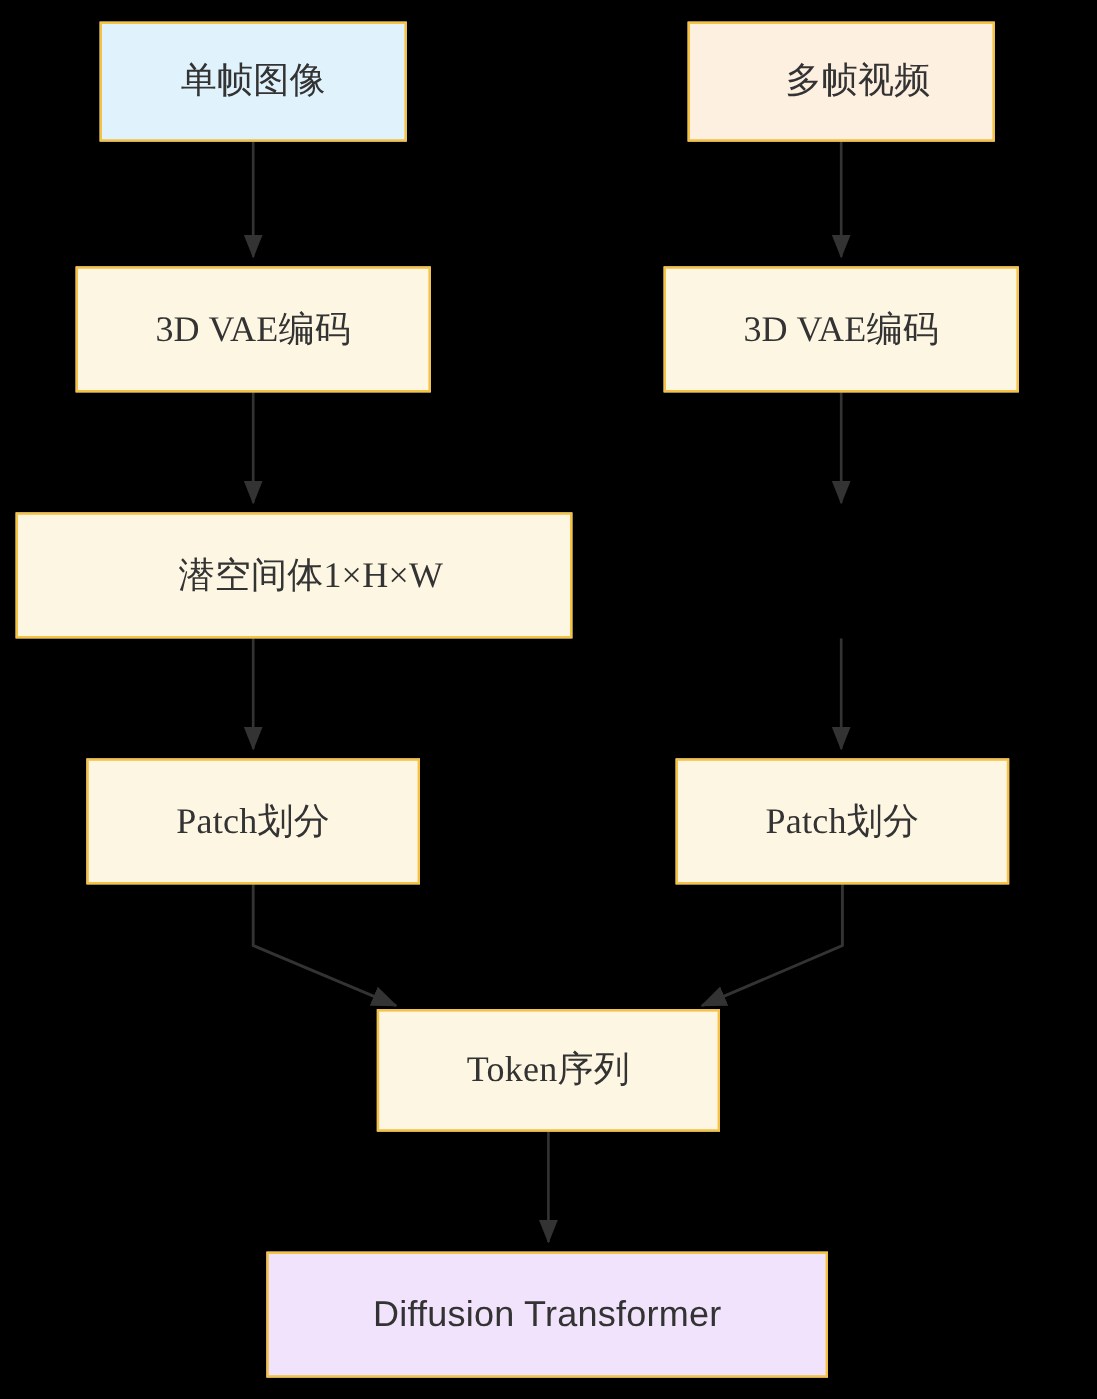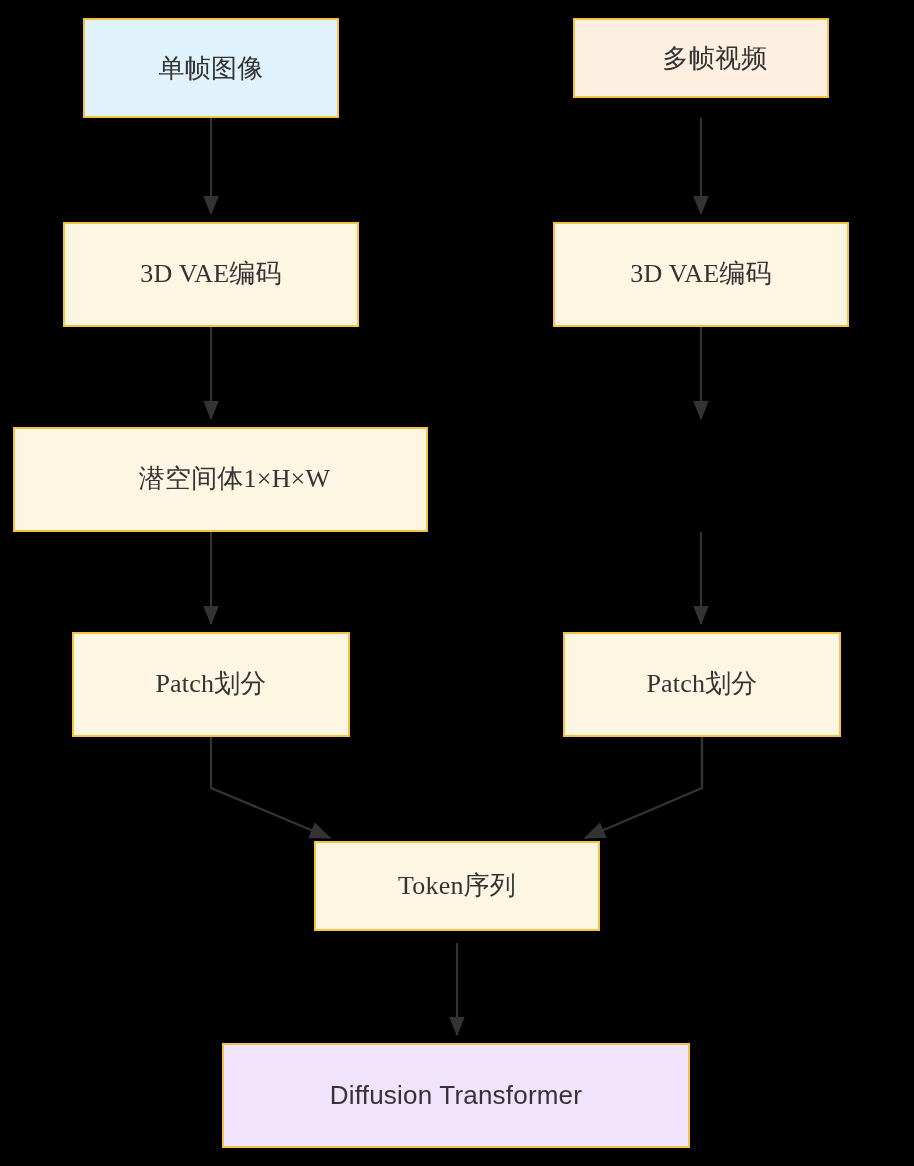--- a/index.html
+++ b/index.html
@@ -32,41 +32,41 @@
   }
   .node {
     position: absolute;
     box-sizing: border-box;
     border: 2px solid #f5c244;
     display: flex;
     align-items: center;
     justify-content: center;
     text-align: right;
     color: #333333;
-    font-size: 26px;
+    font-size: 30px;
     line-height: 1.25;
     letter-spacing: 0.2px;
     white-space: nowrap;
     z-index: 2;
   }
   .fill-blue   { background: #e0f2fb; }
   .fill-cream  { background: #fdf6e3; font-family: Liberation Serif, serif; }
   .fill-peach  { background: #fdf0e0; }
   .fill-purple { background: #f0e3fb; }
 
   
   #node-image          { left: 83px;  top: 18px;   width: 256px; height: 100px; }
-  #node-video          { left: 573px; top: 18px;   width: 256px; height: 80px; padding-left: 28px; }
+  #node-video          { left: 573px; top: 18px;   width: 256px; height: 100px; padding-left: 28px; }
   #node-vae-left       { left: 63px;  top: 222px;  width: 296px; height: 105px; }
   #node-vae-right      { left: 553px; top: 222px;  width: 296px; height: 105px; }
-  #node-latent-left    { left: 13px;  top: 427px;  width: 415px; height: 105px; padding-left: 28px; }
+  #node-latent-left    { left: 13px;  top: 427px;  width: 464px; height: 105px; padding-left: 28px; }
   #node-latent-right   { left: 505px; top: 427px;  width: 394px; height: 105px; }
   #node-patch-left     { left: 72px;  top: 632px;  width: 278px; height: 105px; }
   #node-patch-right    { left: 563px; top: 632px;  width: 278px; height: 105px; }
-  #node-token          { left: 314px; top: 841px;  width: 286px; height: 90px; }
+  #node-token          { left: 314px; top: 841px;  width: 286px; height: 102px; }
   #node-dit            { left: 222px; top: 1043px; width: 468px; height: 105px; }
 </style>
 </head>
 <body>
 
 <div id="diagram-root">
 
   <svg id="edge-layer" viewBox="0 0 914 1166" width="914" height="1166" xmlns="http://www.w3.org/2000/svg">
     <defs>
       <marker id="arrowhead" markerWidth="10" markerHeight="10" refX="8.4" refY="4" orient="auto" markerUnits="strokeWidth">

